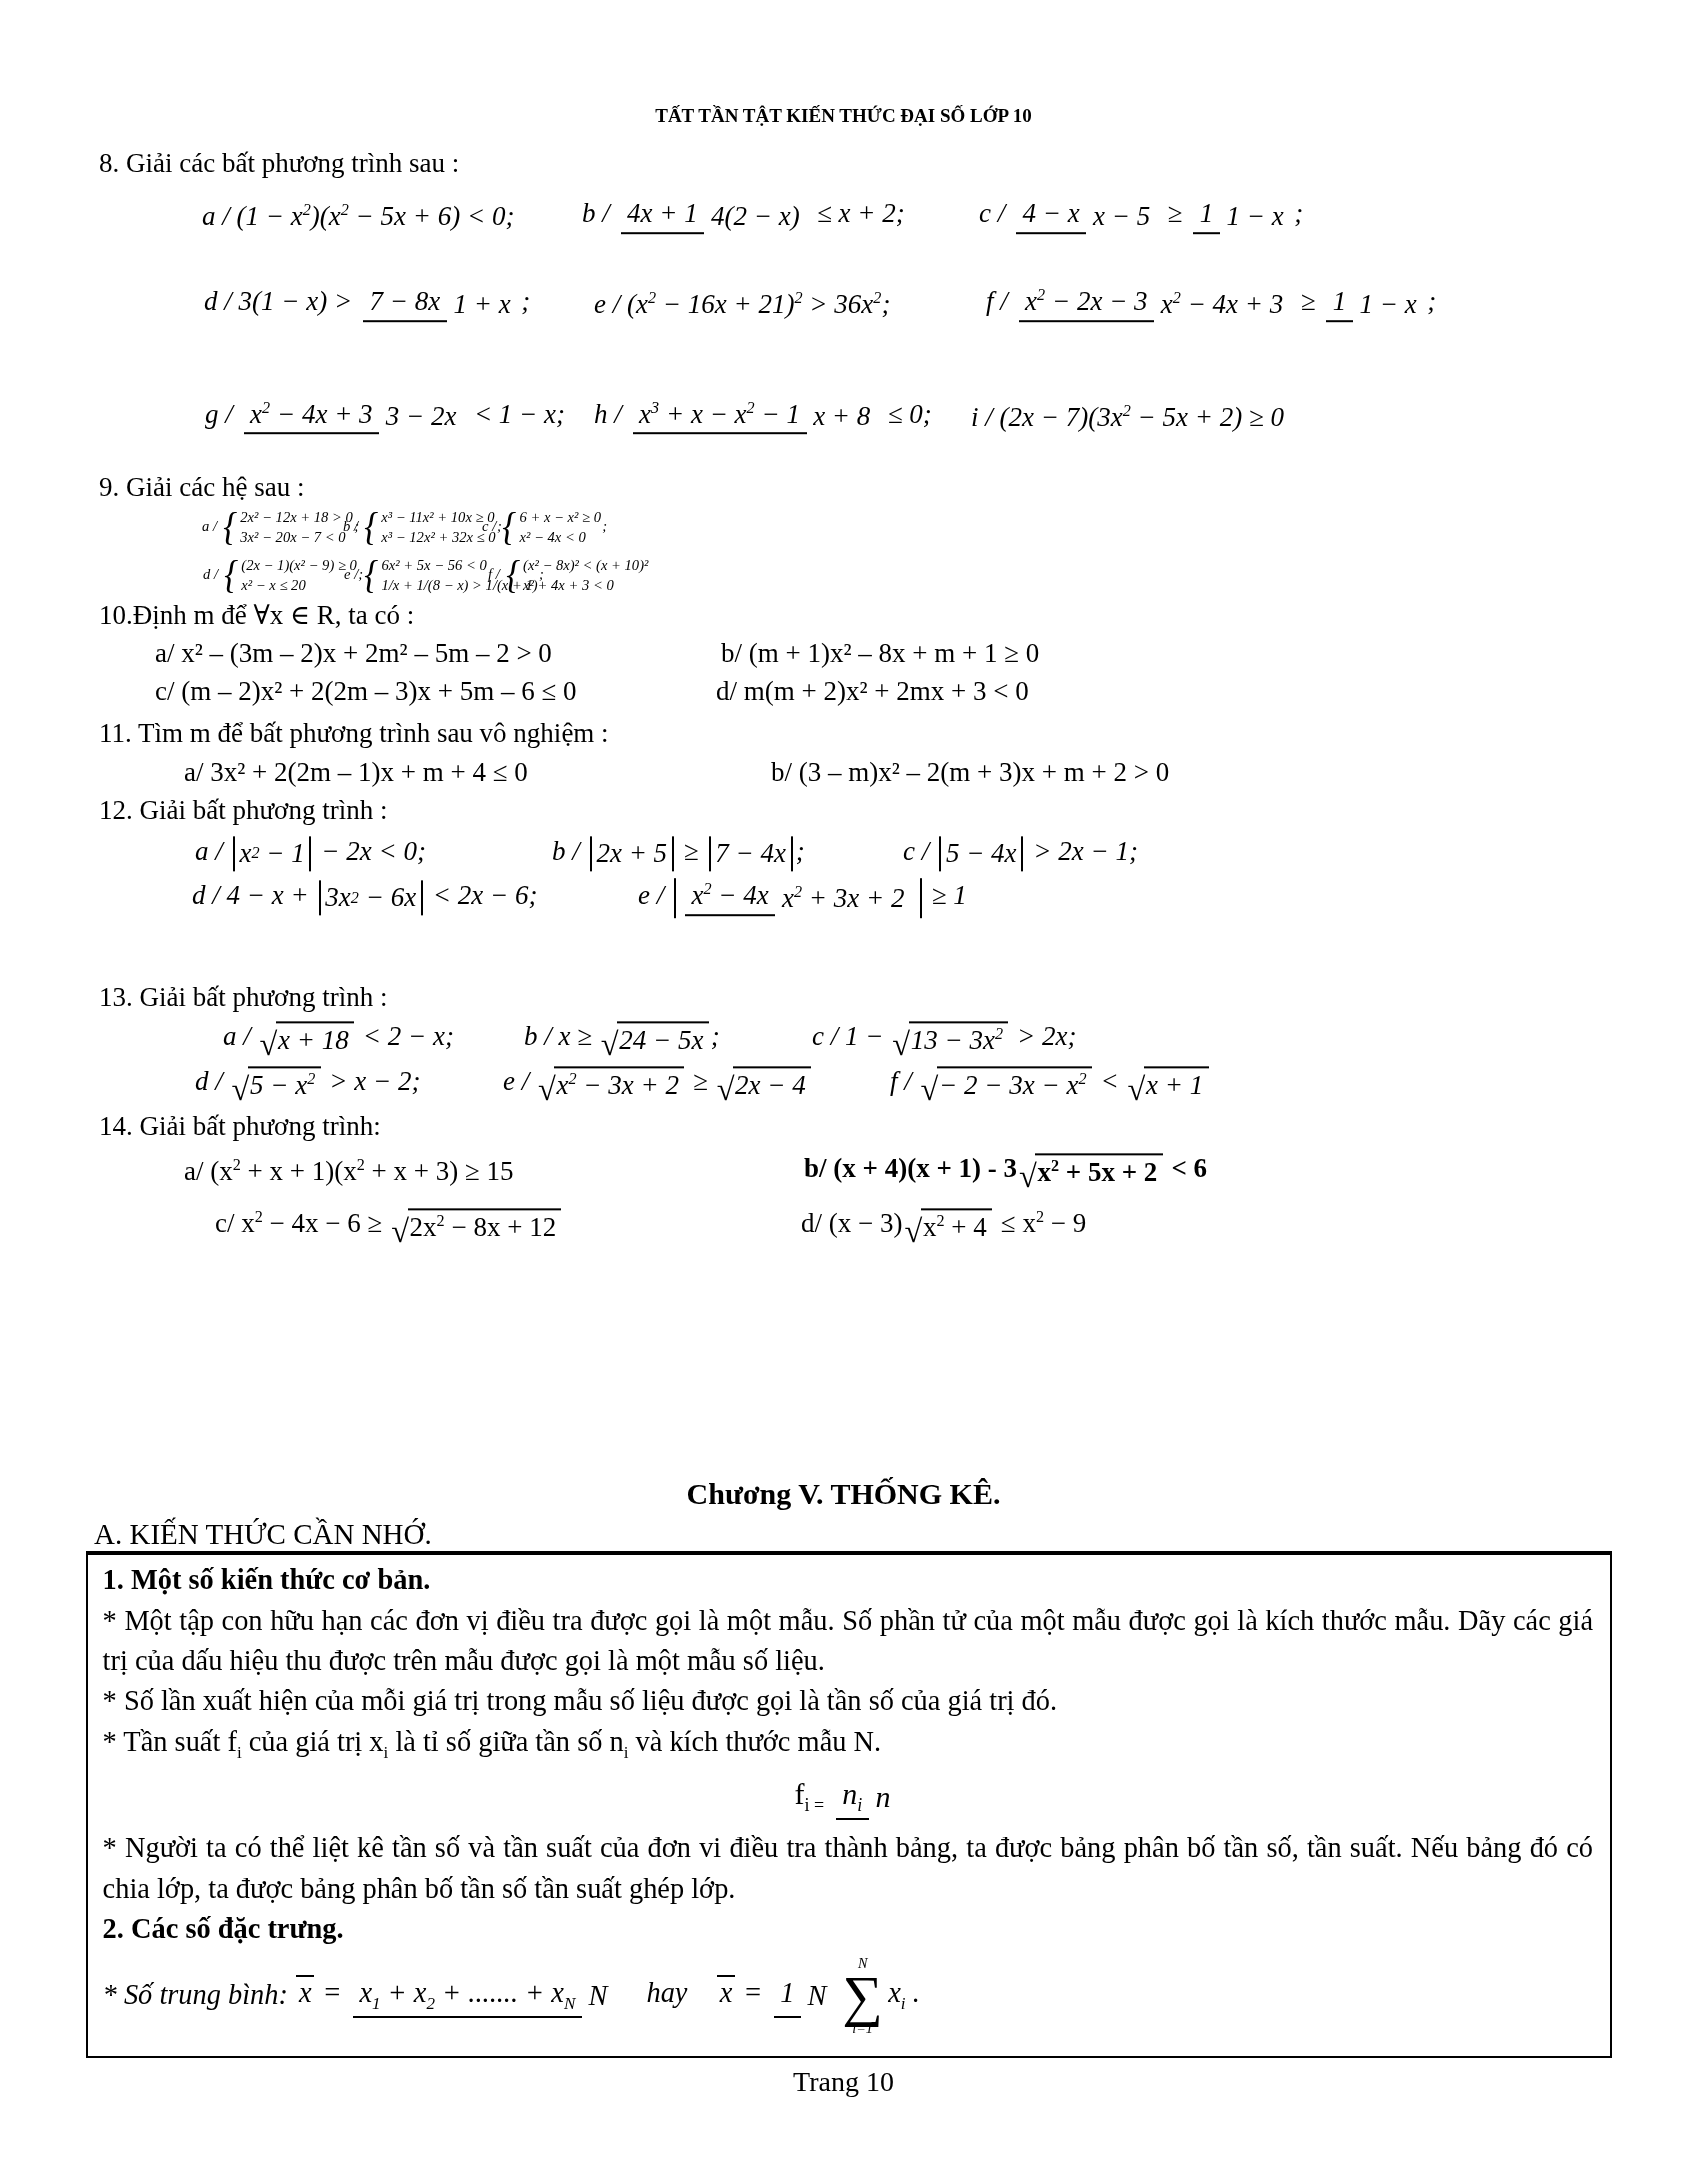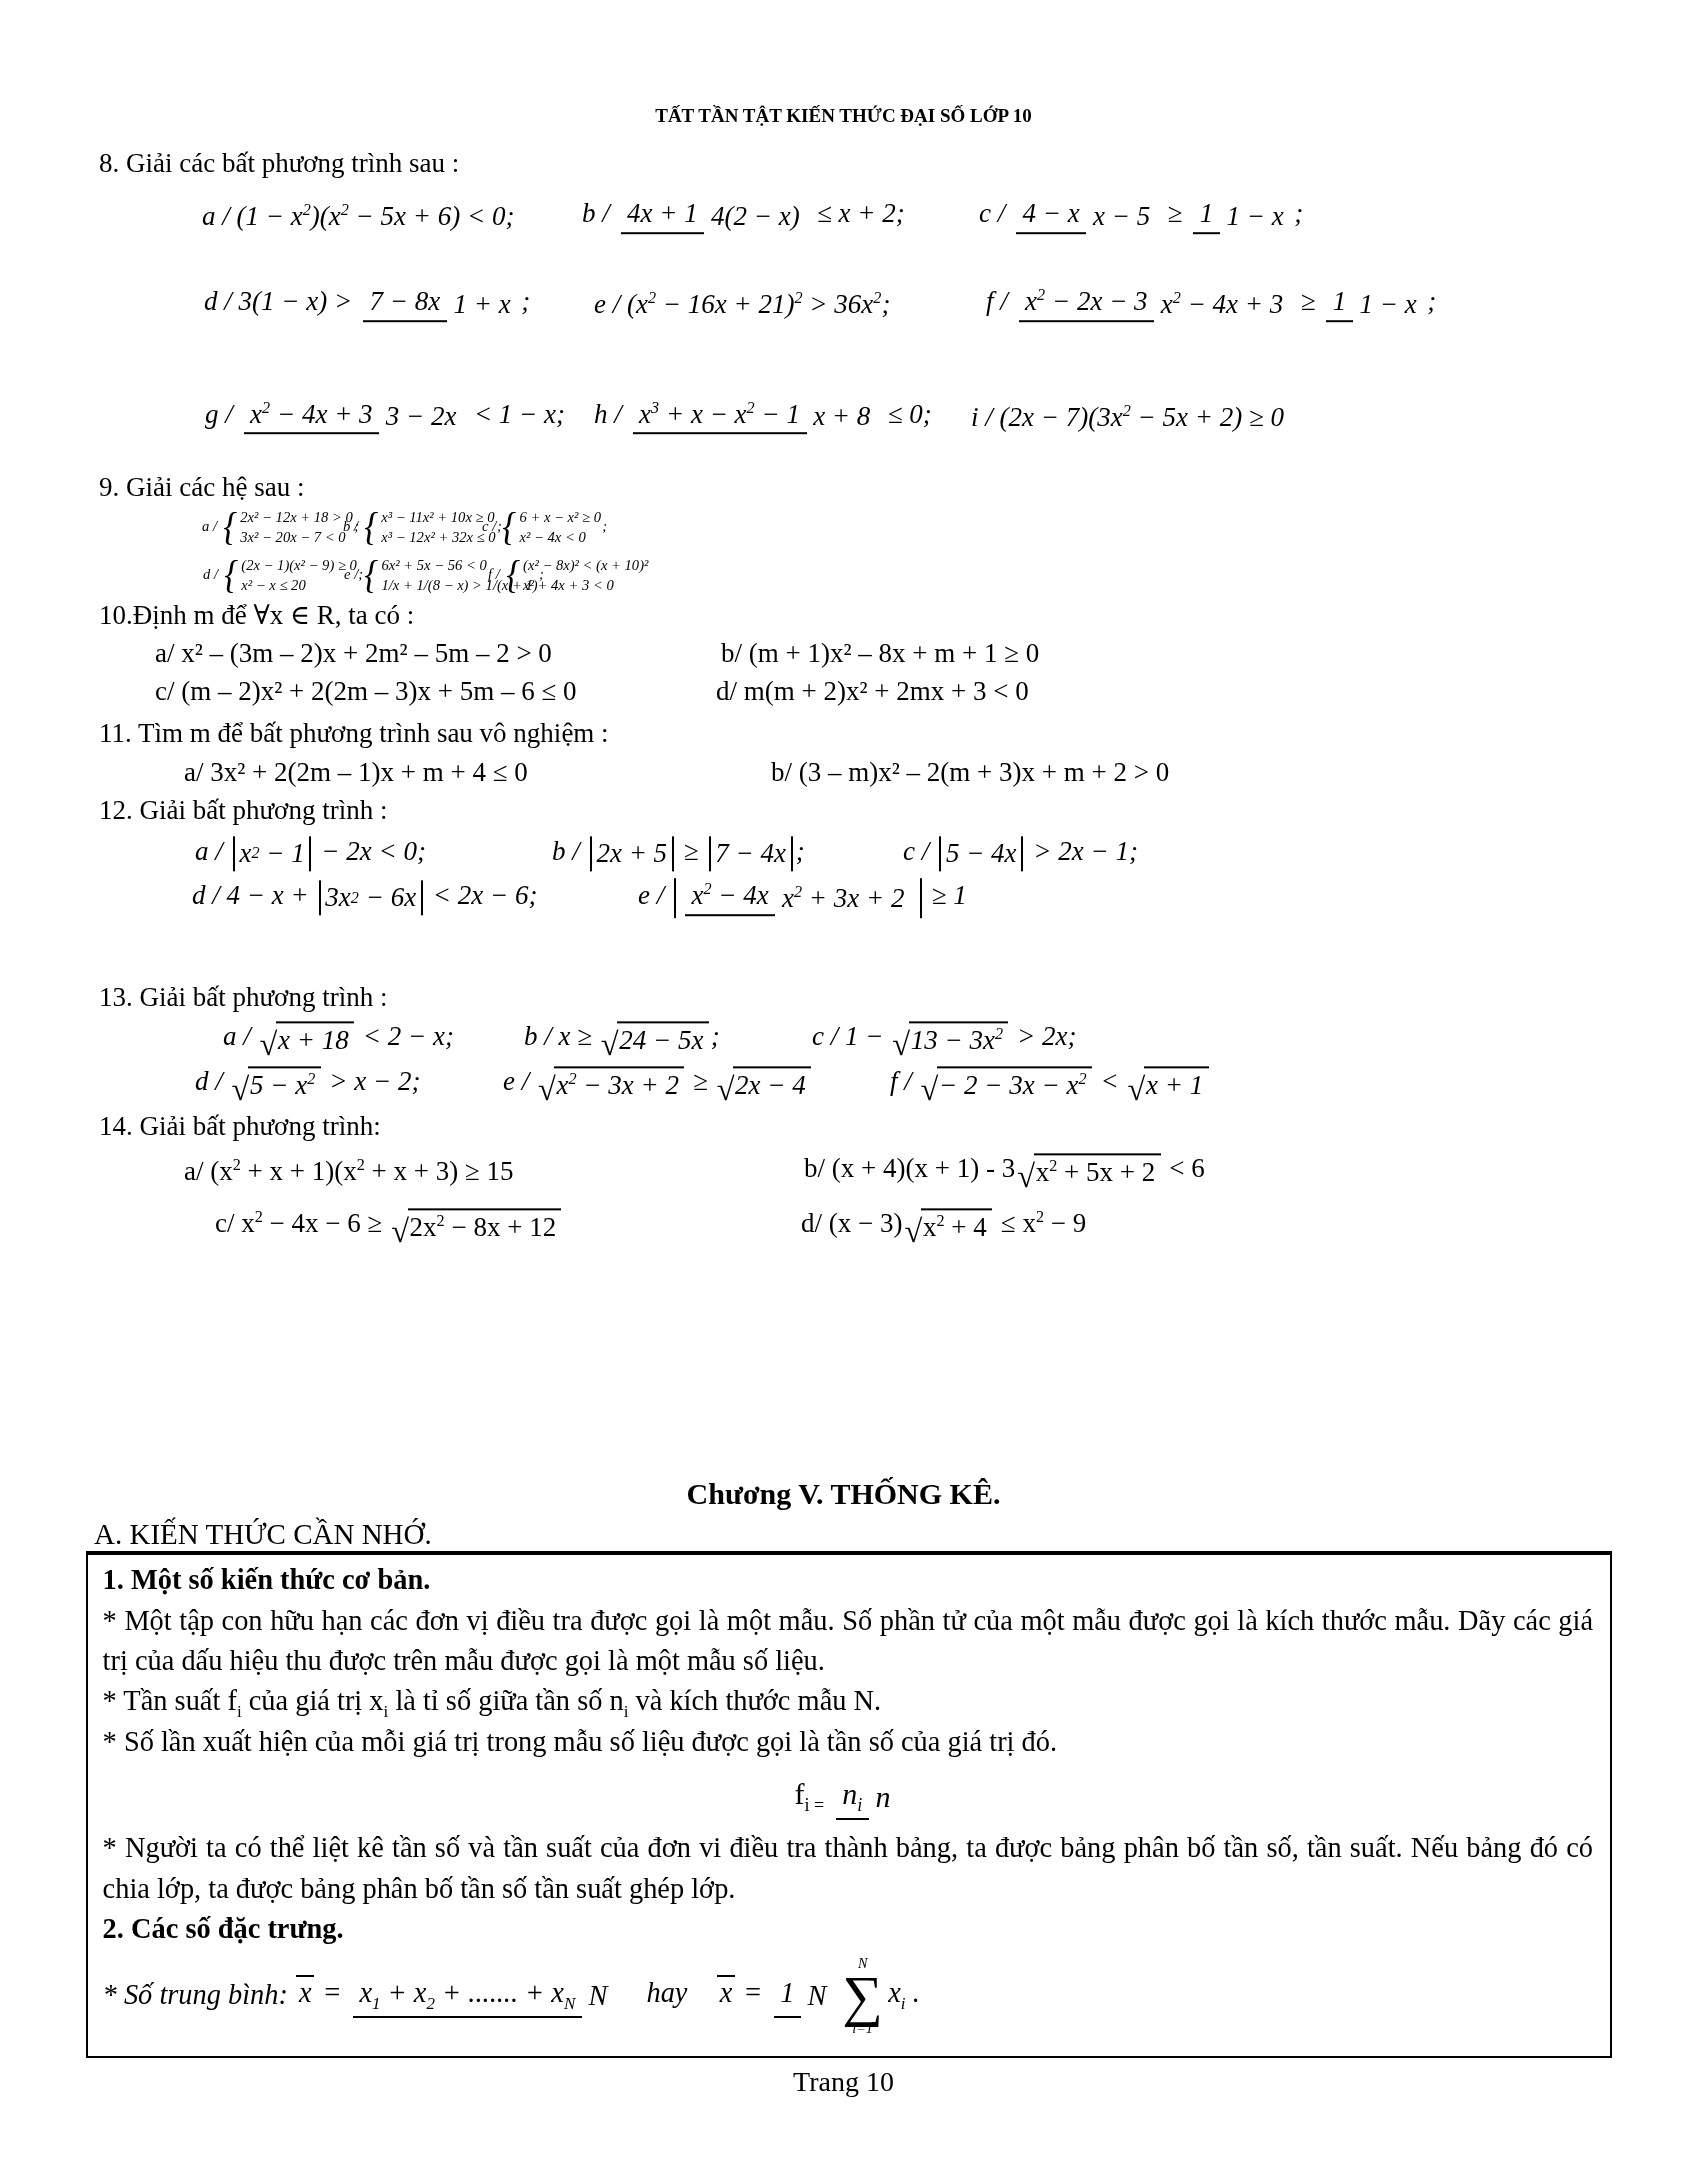--- a/index.html
+++ b/index.html
@@ -120,35 +120,35 @@
   </div>
   <div class="blk" style="top:1063px;height:42px;">
     <span class="fitem it" style="left:195px;">d / <span class="sqrt"><span class="rad">√</span><span class="rbody">5 − x<sup>2</sup></span></span> &gt; x − 2;</span>
     <span class="fitem it" style="left:503px;">e / <span class="sqrt"><span class="rad">√</span><span class="rbody">x<sup>2</sup> − 3x + 2</span></span> ≥ <span class="sqrt"><span class="rad">√</span><span class="rbody">2x − 4</span></span></span>
     <span class="fitem it" style="left:890px;">f / <span class="sqrt"><span class="rad">√</span><span class="rbody">− 2 − 3x − x<sup>2</sup></span></span> &lt; <span class="sqrt"><span class="rad">√</span><span class="rbody">x + 1</span></span></span>
   </div>
 
   <div class="blk intro" style="top:1111px;">14. Giải bất phương trình:</div>
   <div class="blk" style="top:1146px;height:50px;">
     <span class="fitem" style="left:184px;">a/ (x<sup>2</sup> + x + 1)(x<sup>2</sup> + x + 3) ≥ 15</span>
-    <span class="fitem" style="left:804px;">b/ (x + 4)(x + 1) - 3<span class="sqrt"><span class="rad">√</span><span class="rbody">x<sup>2</sup> + 5x + 2</span></span> &lt; 6</span>
+    <span class="fitem" style="left:804px;font-weight:bold;">b/ (x + 4)(x + 1) - 3<span class="sqrt"><span class="rad">√</span><span class="rbody">x<sup>2</sup> + 5x + 2</span></span> &lt; 6</span>
   </div>
   <div class="blk" style="top:1199px;height:53px;">
     <span class="fitem" style="left:179px;margin-left:36px;">c/ x<sup>2</sup> − 4x − 6 ≥ <span class="sqrt"><span class="rad">√</span><span class="rbody">2x<sup>2</sup> − 8x + 12</span></span></span>
     <span class="fitem" style="left:801px;">d/ (x − 3)<span class="sqrt"><span class="rad">√</span><span class="rbody">x<sup>2</sup> + 4</span></span> ≤ x<sup>2</sup> − 9</span>
   </div>
 
   <div class="blk center bold" style="top:1477px;font-size:30px;">Chương V. THỐNG KÊ.</div>
   <div class="blk" style="top:1518px;padding-left:94px;font-size:29px;">A. KIẾN THỨC CẦN NHỚ.</div>
 
   <div class="kbox">
     <p class="bold">1. Một số kiến thức cơ bản.</p>
     <p class="just">* Một tập con hữu hạn các đơn vị điều tra được gọi là một mẫu. Số phần tử của một mẫu được gọi là kích thước mẫu. Dãy các giá trị của dấu hiệu thu được trên mẫu được gọi là một mẫu số liệu.</p>
+    <p>* Số lần xuất hiện của mỗi giá trị trong mẫu số liệu được gọi là tần số của giá trị đó.</p>
     <p>* Tần suất f<sub>i</sub> của giá trị x<sub>i</sub> là tỉ số giữa tần số n<sub>i</sub> và kích thước mẫu N.</p>
-    <p>* Số lần xuất hiện của mỗi giá trị trong mẫu số liệu được gọi là tần số của giá trị đó.</p>
     <div class="freqline freq">f<sub>i =</sub> <span class="frac">
           <span class="fn">n<sub>i</sub></span>
           <span class="fd">n</span>
         </span></div>
     <p class="just">* Người ta có thể liệt kê tần số và tần suất của đơn vi điều tra thành bảng, ta được bảng phân bố tần số, tần suất. Nếu bảng đó có chia lớp, ta được bảng phân bố tần số tần suất ghép lớp.</p>
     <p class="bold">2. Các số đặc trưng.</p>
     <div class="meanline">
       <span class="it">* Số trung bình: </span>
       <span class="formula it"><span class="xbar">x</span> = <span class="frac"><span class="fn">x<sub>1</sub> + x<sub>2</sub> + ....... + x<sub>N</sub></span><span class="fd">N</span></span>    hay    <span class="xbar">x</span> = <span class="frac"><span class="fn">1</span><span class="fd">N</span></span><span class="sum"><span class="slim">N</span><span class="sigma">∑</span><span class="slim">i=1</span></span>x<sub>i</sub> .</span>
     </div>

